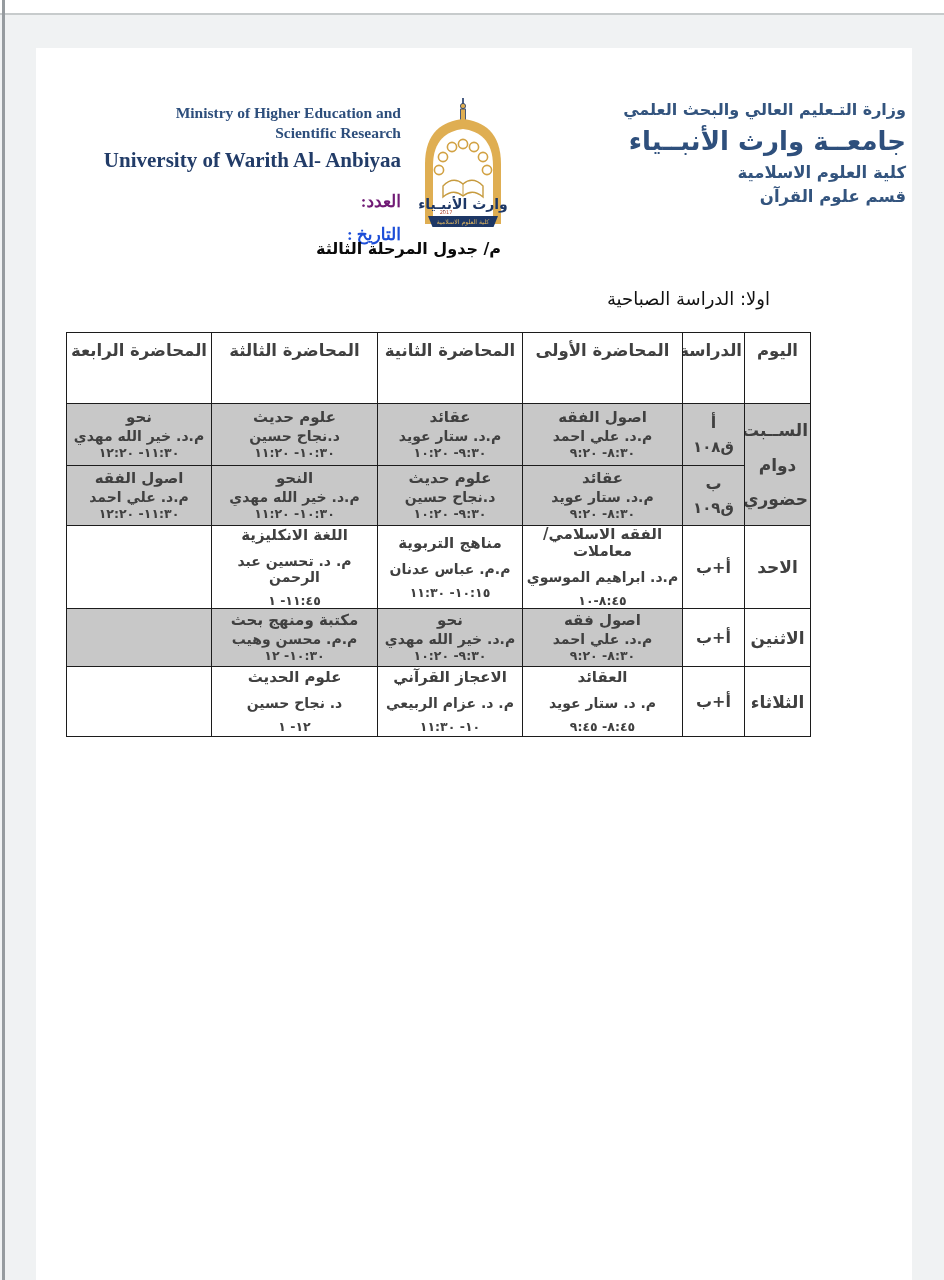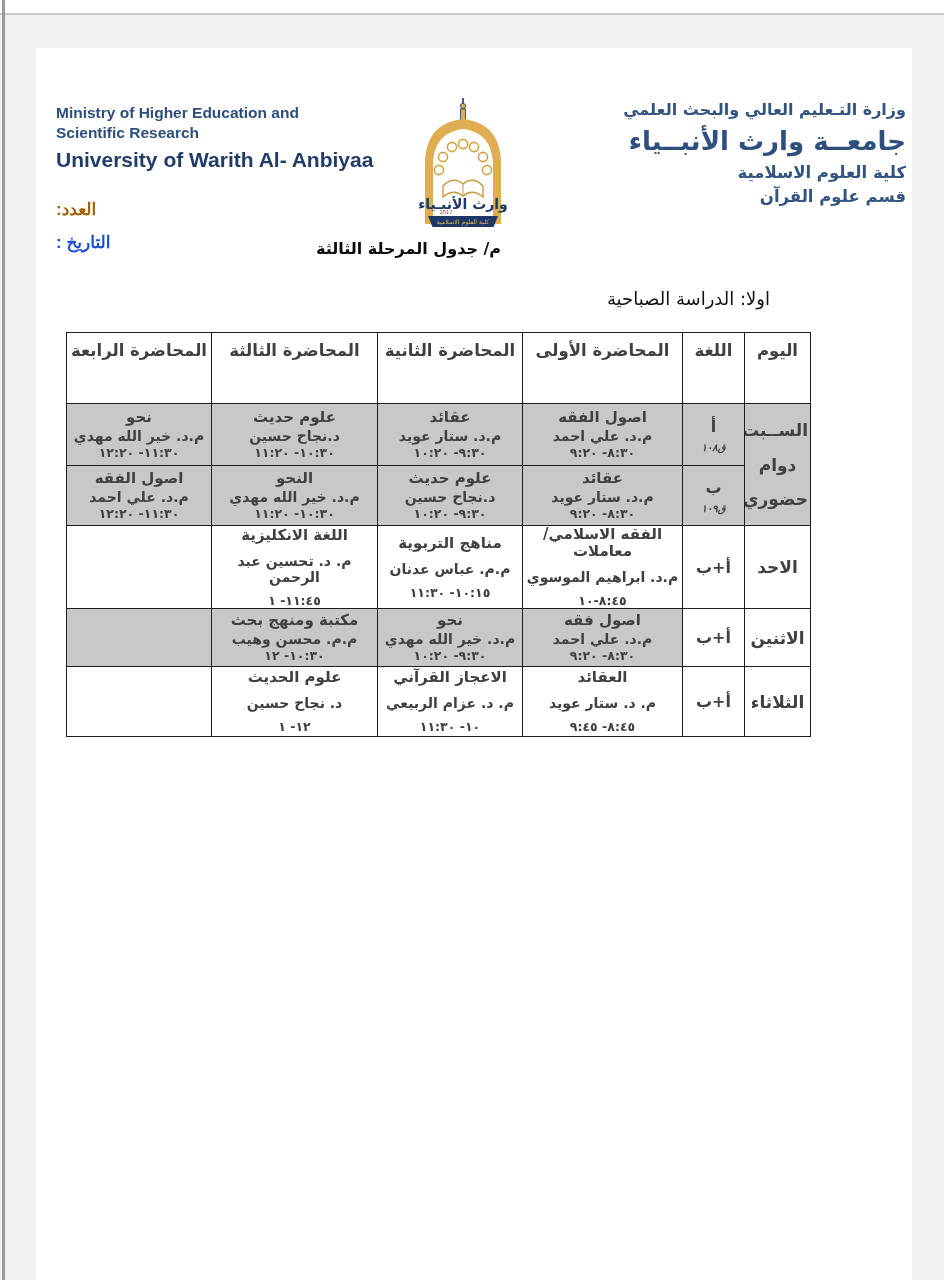--- a/index.html
+++ b/index.html
@@ -9,26 +9,26 @@
   }
   .photo-bg{position:absolute;left:0;top:14px;width:944px;height:1266px;background:#f0f2f3;}
   .top-divider{position:absolute;left:0;top:13px;width:944px;height:2px;background:#c7cbcc;}
   .left-edge{position:absolute;left:2px;top:0;width:3px;height:1280px;background:#969b9f;}
   .page{
     position:absolute;left:36px;top:48px;width:876px;height:1232px;
     background:#ffffff;
   }
   
   .en-block{
-    position:absolute;left:20px;top:55px;width:345px;text-align:left;
-    font-family:Liberation Sans, sans-serif;color:#2d4e7c;
+    position:absolute;left:20px;top:55px;width:345px;text-align:right;
+    font-family:Liberation Serif, serif;color:#2d4e7c;
   }
   .en-ministry{font-size:15.5px;line-height:20px;font-weight:600;}
   .en-univ{font-size:21px;line-height:24px;margin-top:5px;color:#223c68;font-weight:600;}
-  .ar-issue{font-size:17px;margin-top:27px;color:#a16207;font-weight:600;direction:rtl;}
+  .ar-issue{font-size:17px;margin-top:19px;color:#701a75;font-weight:600;direction:rtl;}
   .ar-date{font-size:17px;margin-top:12px;color:#1d4ed8;font-weight:600;direction:rtl;}
   .logo{position:absolute;left:383px;top:50px;width:90px;height:134px;}
   .ar-block{
     position:absolute;left:535px;top:52px;width:335px;text-align:right;direction:rtl;color:#33547e;
   }
   .ar-ministry{font-size:16px;font-weight:600;}
   .ar-univ{font-size:26px;font-weight:700;margin-top:7px;color:#2e4f7c;}
   .ar-college{font-size:16.5px;font-weight:600;margin-top:7px;}
   .ar-dept{font-size:16.5px;font-weight:600;margin-top:5px;}
   
@@ -51,21 +51,21 @@
   tr.r1{height:62px;} tr.r2{height:60px;} tr.r3{height:72px;} tr.r4{height:58px;} tr.r5{height:70px;}
   td.gray{background:#c8c8c8;}
   .cellstack{display:flex;flex-direction:column;justify-content:center;align-items:center;gap:2px;}
   .spread .cellstack{gap:9px;}
   .subject{font-size:15px;line-height:17px;}
   .teacher{font-size:14px;line-height:16px;}
   .time{font-size:12.5px;line-height:14px;}
   .daycell{font-size:17px;margin-top:40px;}
   .day3{display:flex;flex-direction:column;justify-content:space-evenly;height:118px;font-size:17px;}
   .sec2{display:flex;flex-direction:column;justify-content:center;gap:6px;font-size:16px;}
-  .secroom{font-size:10px;font-style:italic;}
+  .secroom{font-size:15px;}
 </style>
 </head>
 <body>
 
 <div class="photo-bg"></div>
 <div class="top-divider"></div>
 <div class="left-edge"></div>
 
 <div class="page">
 
@@ -117,21 +117,21 @@
         <col style="width:66px">
           <col style="width:62px">
           <col style="width:160px">
         <col style="width:145px">
           <col style="width:166px">
           <col style="width:145px">
       </colgroup>
       <thead>
         <tr>
           <th>اليوم</th>
-          <th>اللغة</th>
+          <th>الدراسة</th>
           <th>المحاضرة الأولى</th>
           <th>المحاضرة الثانية</th>
           <th>المحاضرة الثالثة</th>
           <th>المحاضرة الرابعة</th>
         </tr>
       </thead>
       <tbody>
         <tr class="r1">
           <td class="gray daycell" rowspan="2">
             <div class="day3">

